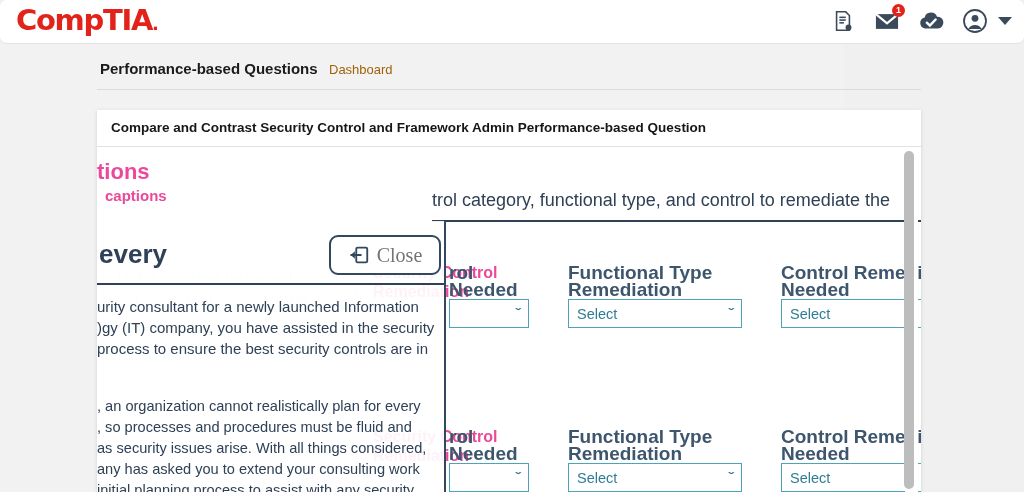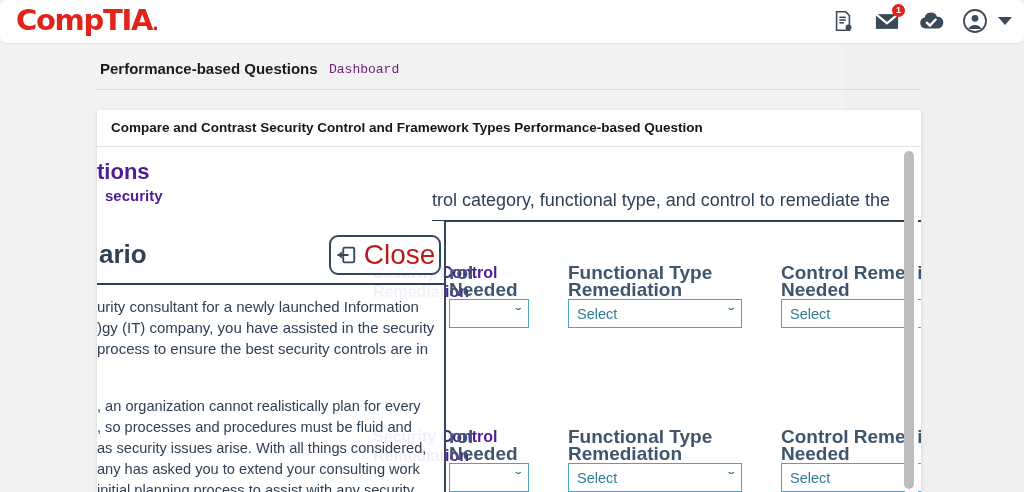--- a/index.html
+++ b/index.html
@@ -99,23 +99,22 @@
     left: 3px; top: 2px;
     font-size: 15px;
     font-weight: bold;
     color: #1b1b1b;
     white-space: nowrap;
   }
   .crumb-sub {
     position: absolute;
     left: 232px; top: 4px;
     font-size: 13px;
-    color: #701a75;
-    white-space: nowrap;
-    font-family: Liberation Mono, monospace;
+    color: #a16207;
+    white-space: nowrap;
   }
 
   
   .modal {
     position: absolute;
     left: 97px; top: 66px;
     width: 824px;
     height: 382px;
     background: #ffffff;
     box-shadow: 0 1px 4px rgba(0,0,0,.13);
@@ -185,21 +184,21 @@
     margin-left: auto;
     font-size: 12px;
     color: #2e7d92;
     font-weight: bold;
     transform: scaleX(1.4);
   }
 
   
   .ghost {
     position: absolute;
-    color: #4c1d95;
+    color: #ec4899;
     font-weight: bold;
     white-space: pre-line;
   }
   .ghost-line {
     position: absolute;
     color: #dfe2e6;
     white-space: pre-line;
   }
 
   
@@ -255,23 +254,24 @@
     border-radius: 9px;
     background: #ffffff;
     display: flex;
     align-items: center;
     justify-content: center;
     gap: 7px;
     cursor: pointer;
     box-sizing: border-box;
   }
   .closebtn .label {
-    font-size: 28px;
-    color: #b91c1c;
+    font-size: 20px;
+    color: #737373;
     line-height: 24px;
+    font-family: Liberation Serif, serif;
   }
 
   
   .scrolltrack {
     position: absolute;
     right: 3px; top: 0px;
     width: 13px;
     height: 345px;
     background: #ffffff;
   }
@@ -341,27 +341,27 @@
 <div class="page">
 
   <div class="crumbbar">
     <div class="crumb-main">Performance-based Questions</div>
     <div class="crumb-sub">Dashboard</div>
   </div>
 
   <div class="modal">
 
     <div class="modal-head">
-      <div class="modal-title">Compare and Contrast Security Control and Framework Types Performance-based Question</div>
+      <div class="modal-title">Compare and Contrast Security Control and Framework Admin Performance-based Question</div>
     </div>
 
     <div class="qbody">
 
       <div class="ghost" style="left:0px; top:12px; font-size:22px;">tions</div>
-      <div class="ghost" style="left:8px; top:40px; font-size:15px;">security</div>
+      <div class="ghost" style="left:8px; top:40px; font-size:15px;">captions</div>
 
       <div class="bubble" style="left:6px; top:116px; width:250px; height:74px;"></div>
       <div class="ghost-line" style="left:20px; top:120px; font-size:16px; line-height:23px;">IT Admin: That last attack</div>
       <div class="ghost-line" style="left:20px; top:143px; font-size:16px; line-height:23px;">did some real damage! We</div>
 
       <div class="bubble" style="left:6px; top:300px; width:250px; height:50px;"></div>
       <div class="ghost-line" style="left:20px; top:306px; font-size:16px; line-height:23px;">visiting bad, unsecure</div>
       <div class="ghost-line" style="left:20px; top:329px; font-size:16px; line-height:23px;">websites way too often, but</div>
 
       <div class="ghost" style="left:276px; top:116px; font-size:16px; line-height:19px;">Security Control</div>
@@ -413,21 +413,21 @@
         <span>Select</span>
 
       </div>
 
       <div class="scrolltrack">
         <div class="scrollthumb"></div>
       </div>
 
       <div class="overlay">
 
-        <div class="ov-title">ario</div>
+        <div class="ov-title">every</div>
 
         <div class="closebtn">
           <svg width="22" height="22" viewBox="0 0 24 24">
             <rect x="9" y="4" width="12" height="16" rx="1.5" fill="none" stroke="#31485f" stroke-width="2"></rect>
             <path d="M14 12 L3.5 12" stroke="#31485f" stroke-width="2.2" stroke-linecap="round"></path>
             <path d="M7.5 8 L3 12 L7.5 16 Z" fill="#31485f"></path>
           </svg>
           <span class="label">Close</span>
         </div>
 

